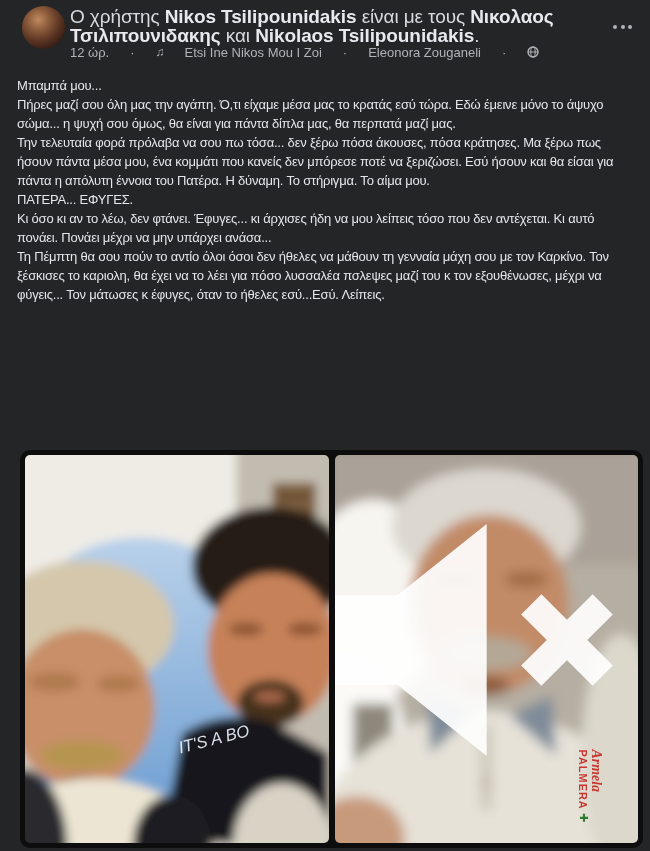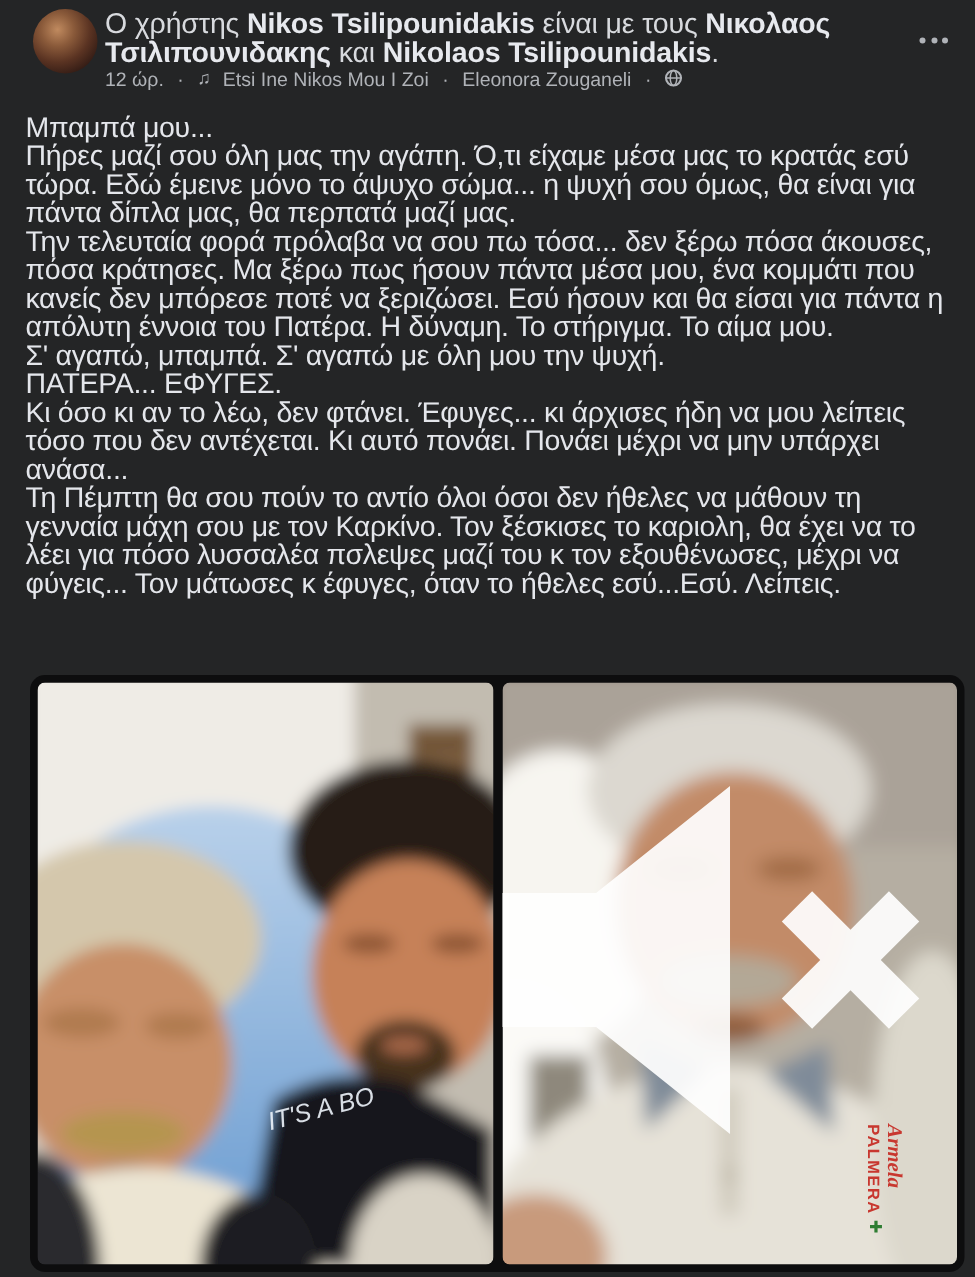--- a/index.html
+++ b/index.html
@@ -12,31 +12,31 @@
     position:absolute;left:22px;top:6px;width:43px;height:43px;border-radius:50%;
     background:radial-gradient(circle at 38% 32%, #c08a5f 0%, #8a5a3a 28%, #5a3322 55%, #241310 88%);
   }
   .hdr{
     position:absolute;left:70px;top:8px;width:548px;
     font-size:19px;line-height:18.5px;letter-spacing:-0.1px;color:#d8dade;
   }
   .hdr .bn{font-weight:700;color:#e7e9ee}
   .meta{
     position:absolute;left:70px;top:44px;height:16px;
-    display:flex;align-items:center;gap:8px;
+    display:flex;align-items:center;gap:20px;
     font-size:13px;color:#b0b3b8;white-space:nowrap;
   }
   .meta .sep{margin:0 1px}
   .note-icon{font-size:12px;line-height:12px}
   .globe-icon svg{display:block}
   .menu{position:absolute;right:14px;top:21px;display:flex;gap:3.5px;cursor:pointer;padding:4px}
   .menu i{width:4px;height:4px;border-radius:50%;background:#b0b3b8;display:block}
   .post-text{
     position:absolute;left:17px;top:76px;width:620px;
-    font-size:19px;line-height:19px;letter-spacing:-0.2px;color:#e4e6eb;
+    font-size:13px;line-height:19px;letter-spacing:-0.2px;color:#e4e6eb;
   }
   .post-text p{margin:0;word-wrap:break-word}
   .photos{
     position:absolute;left:20px;top:450px;width:623px;height:398px;
     background:#0d0d0e;border-radius:10px;padding:5px;box-sizing:border-box;
     display:flex;gap:6px;
   }
   .ph{flex:1;border-radius:5px;overflow:hidden;position:relative;background:#111}
   .ph svg{display:block;width:100%;height:100%}
   .mute{
@@ -70,21 +70,20 @@
 <div class="menu">
   <i></i>
   <i></i>
   <i></i>
 </div>
 
 <div class="post-text" id="post-text">
     <p>Μπαμπά μου...</p>
     <p>Πήρες μαζί σου όλη μας την αγάπη. Ό,τι είχαμε μέσα μας το κρατάς εσύ τώρα. Εδώ έμεινε μόνο το άψυχο σώμα... η ψυχή σου όμως, θα είναι για πάντα δίπλα μας, θα περπατά μαζί μας.</p>
     <p>Την τελευταία φορά πρόλαβα να σου πω τόσα... δεν ξέρω πόσα άκουσες, πόσα κράτησες. Μα ξέρω πως ήσουν πάντα μέσα μου, ένα κομμάτι που κανείς δεν μπόρεσε ποτέ να ξεριζώσει. Εσύ ήσουν και θα είσαι για πάντα η απόλυτη έννοια του Πατέρα. Η δύναμη. Το στήριγμα. Το αίμα μου.</p>
-    <p>Σ' αγαπώ, μπαμπά. Σ' αγαπώ με όλη μου την ψυχή.</p>
     <p>ΠΑΤΕΡΑ... ΕΦΥΓΕΣ.</p>
     <p>Κι όσο κι αν το λέω, δεν φτάνει. Έφυγες... κι άρχισες ήδη να μου λείπεις τόσο που δεν αντέχεται. Κι αυτό πονάει. Πονάει μέχρι να μην υπάρχει ανάσα...</p>
     <p>Τη Πέμπτη θα σου πούν το αντίο όλοι όσοι δεν ήθελες να μάθουν τη γενναία μάχη σου με τον Καρκίνο. Τον ξέσκισες το καριολη, θα έχει να το λέει για πόσο λυσσαλέα πσλεψες μαζί του κ τον εξουθένωσες, μέχρι να φύγεις... Τον μάτωσες κ έφυγες,  όταν το ήθελες εσύ...Εσύ. Λείπεις.</p>
   </div>
 
 <div class="photos">
 
   <div class="ph">
     <svg viewBox="0 0 309 390" preserveAspectRatio="none">
       <defs>

